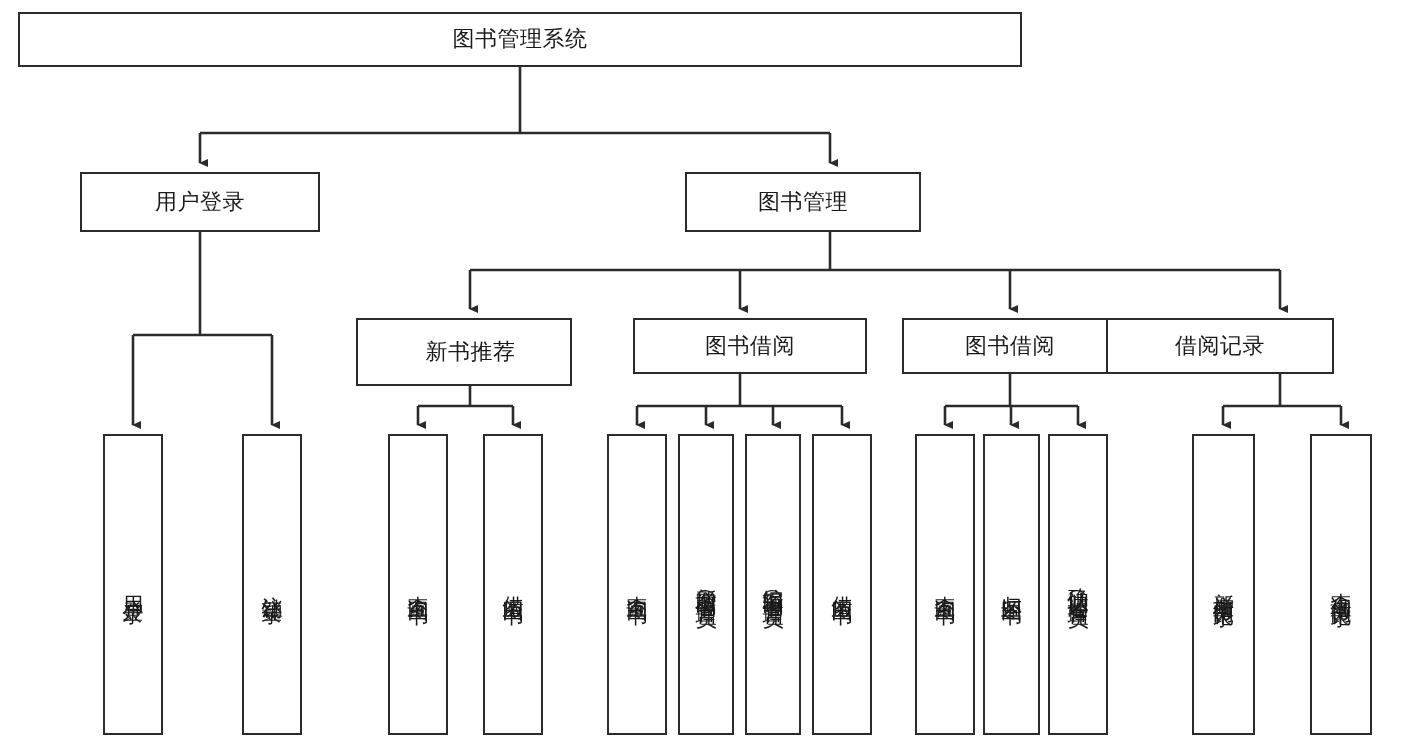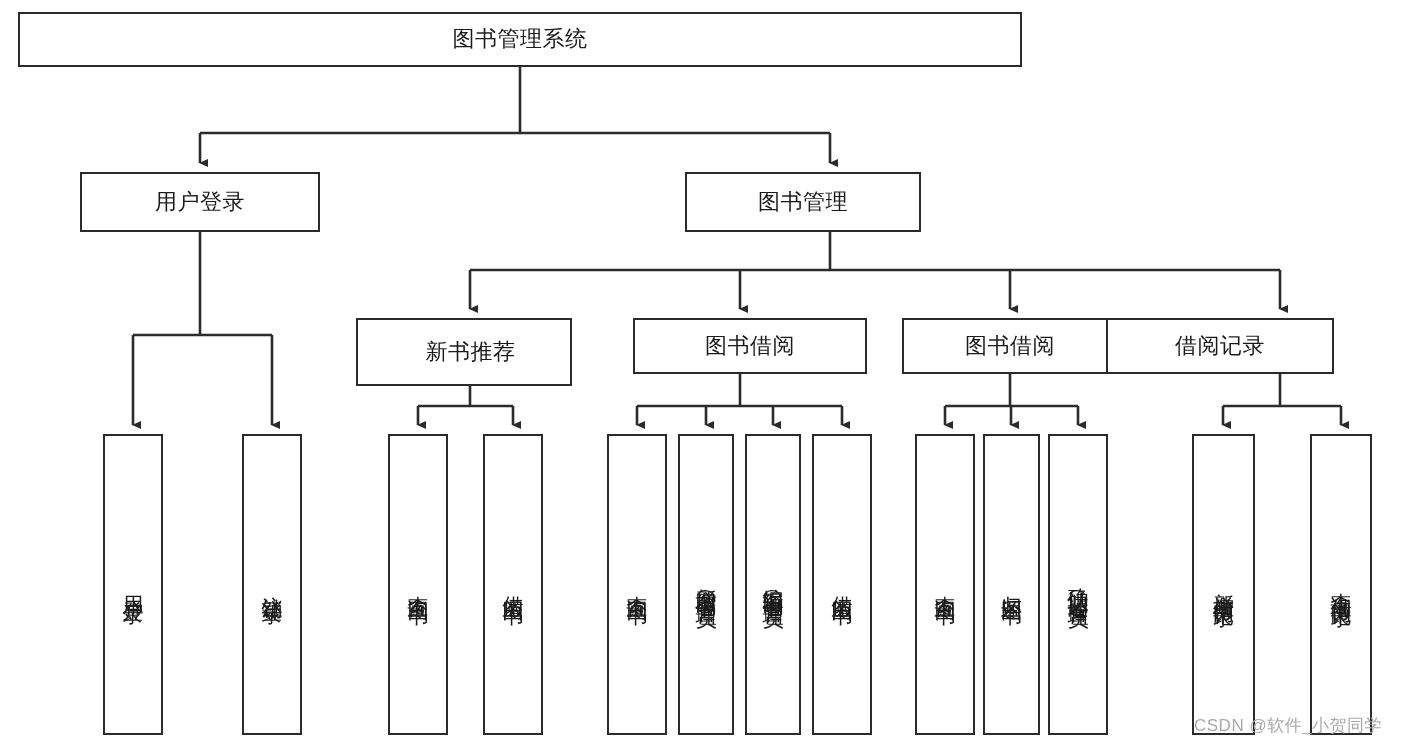--- a/index.html
+++ b/index.html
@@ -166,15 +166,14 @@
         <span class="vtext">确认归还（管理员）</span>
       </div>
       <div class="node-box vertical" style="left: 1192px; top: 434px; width: 63px; height: 301px;">
         <span class="vtext">新增借阅记录</span>
       </div>
       <div class="node-box vertical" style="left: 1310px; top: 434px; width: 62px; height: 301px;">
         <span class="vtext">查询借阅记录</span>
       </div>
     </div>
 
-  <div class="watermark" style="left: 1194px; top: 714px;">CSDN @软件_小贺同学</div>
 
 </div>
 
 </body></html>

